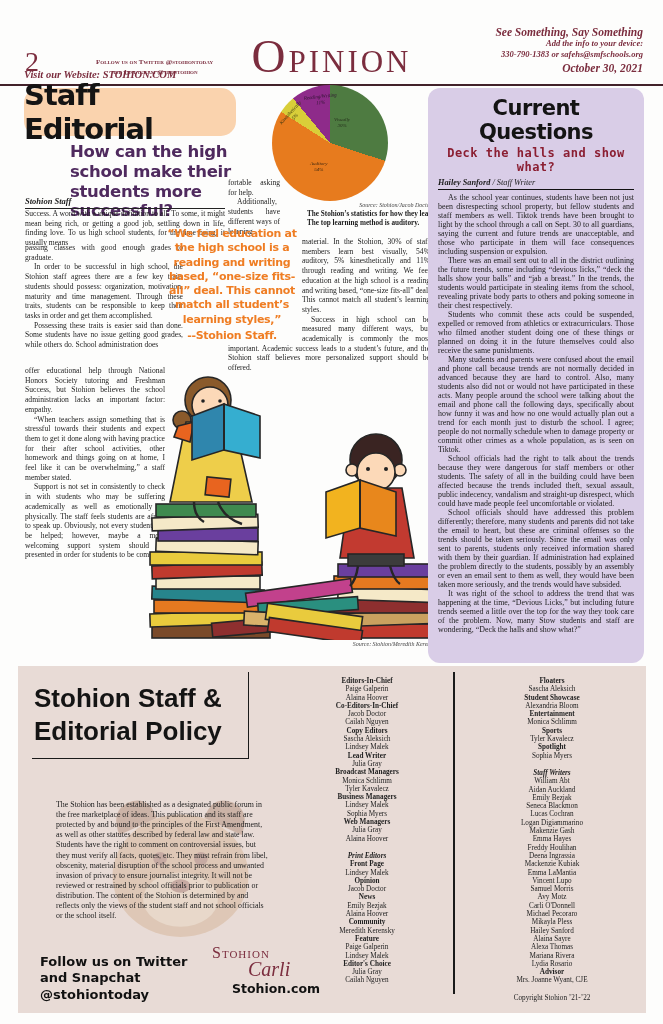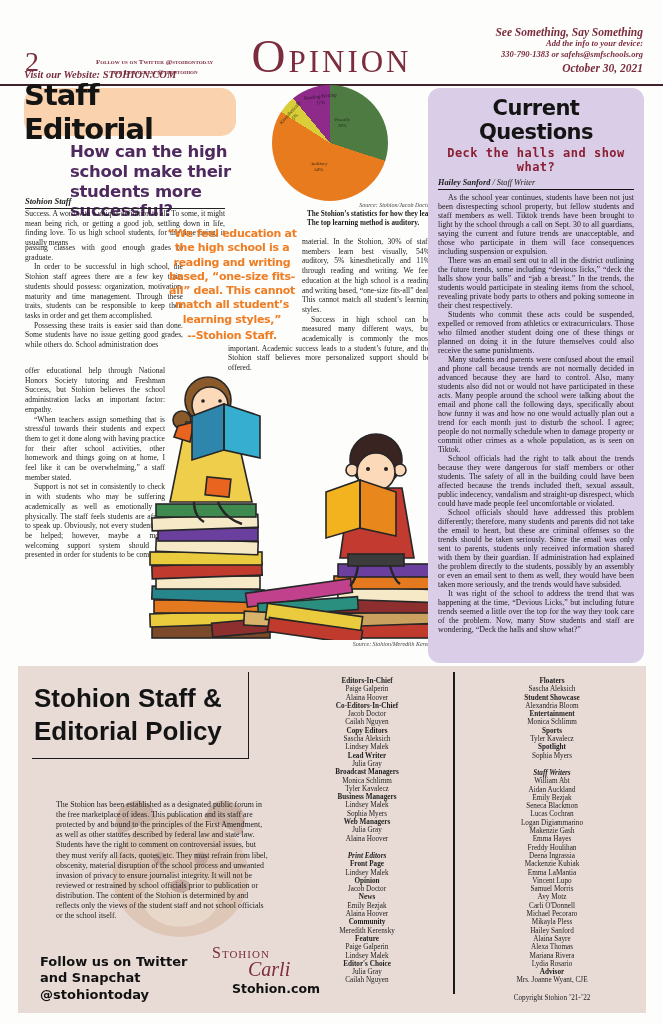--- a/index.html
+++ b/index.html
@@ -140,20 +140,24 @@
         <div>5%</div>
       </div>
       <div class="pie-label pl3">
         <div>Reading/Writing</div>
         <div>11%</div>
       </div>
     </div>
   <div class="abs pie-src">Source: Stohion/Jacob Doctor</div>
   <div class="abs pie-cap">The Stohion’s statistics for how they learn best. The top learning method is auditory.</div>
 
+  <div class="abs bodytext bridge">
+    <p class="noind">fortable asking for help.</p>
+    <p>Additionally, students have different ways of learning</p>
+  </div>
   <div class="abs bodytext midbody">
     <div class="mid-spacer"></div>
     <p class="noind">material. In the Stohion, 30% of staff members learn best visually, 54% auditory, 5% kinesthetically and 11% through reading and writing. We feel education at the high school is a reading and writing based, “one-size fits-all” deal. This cannot match all student’s learning styles.</p>
     <p>Success in high school can be measured many different ways, but academically is commonly the most important. Academic success leads to a student’s future, and the Stohion staff believes more personalized support should be offered.</p>
   </div>
   <div class="abs pullquote">
     <div>“We feel education at the high school is a reading and writing based, “one-size fits-all” deal. This cannot match all student’s learning styles,”</div>
     <div class="pq-attrib">--Stohion Staff.</div>
   </div>
 

